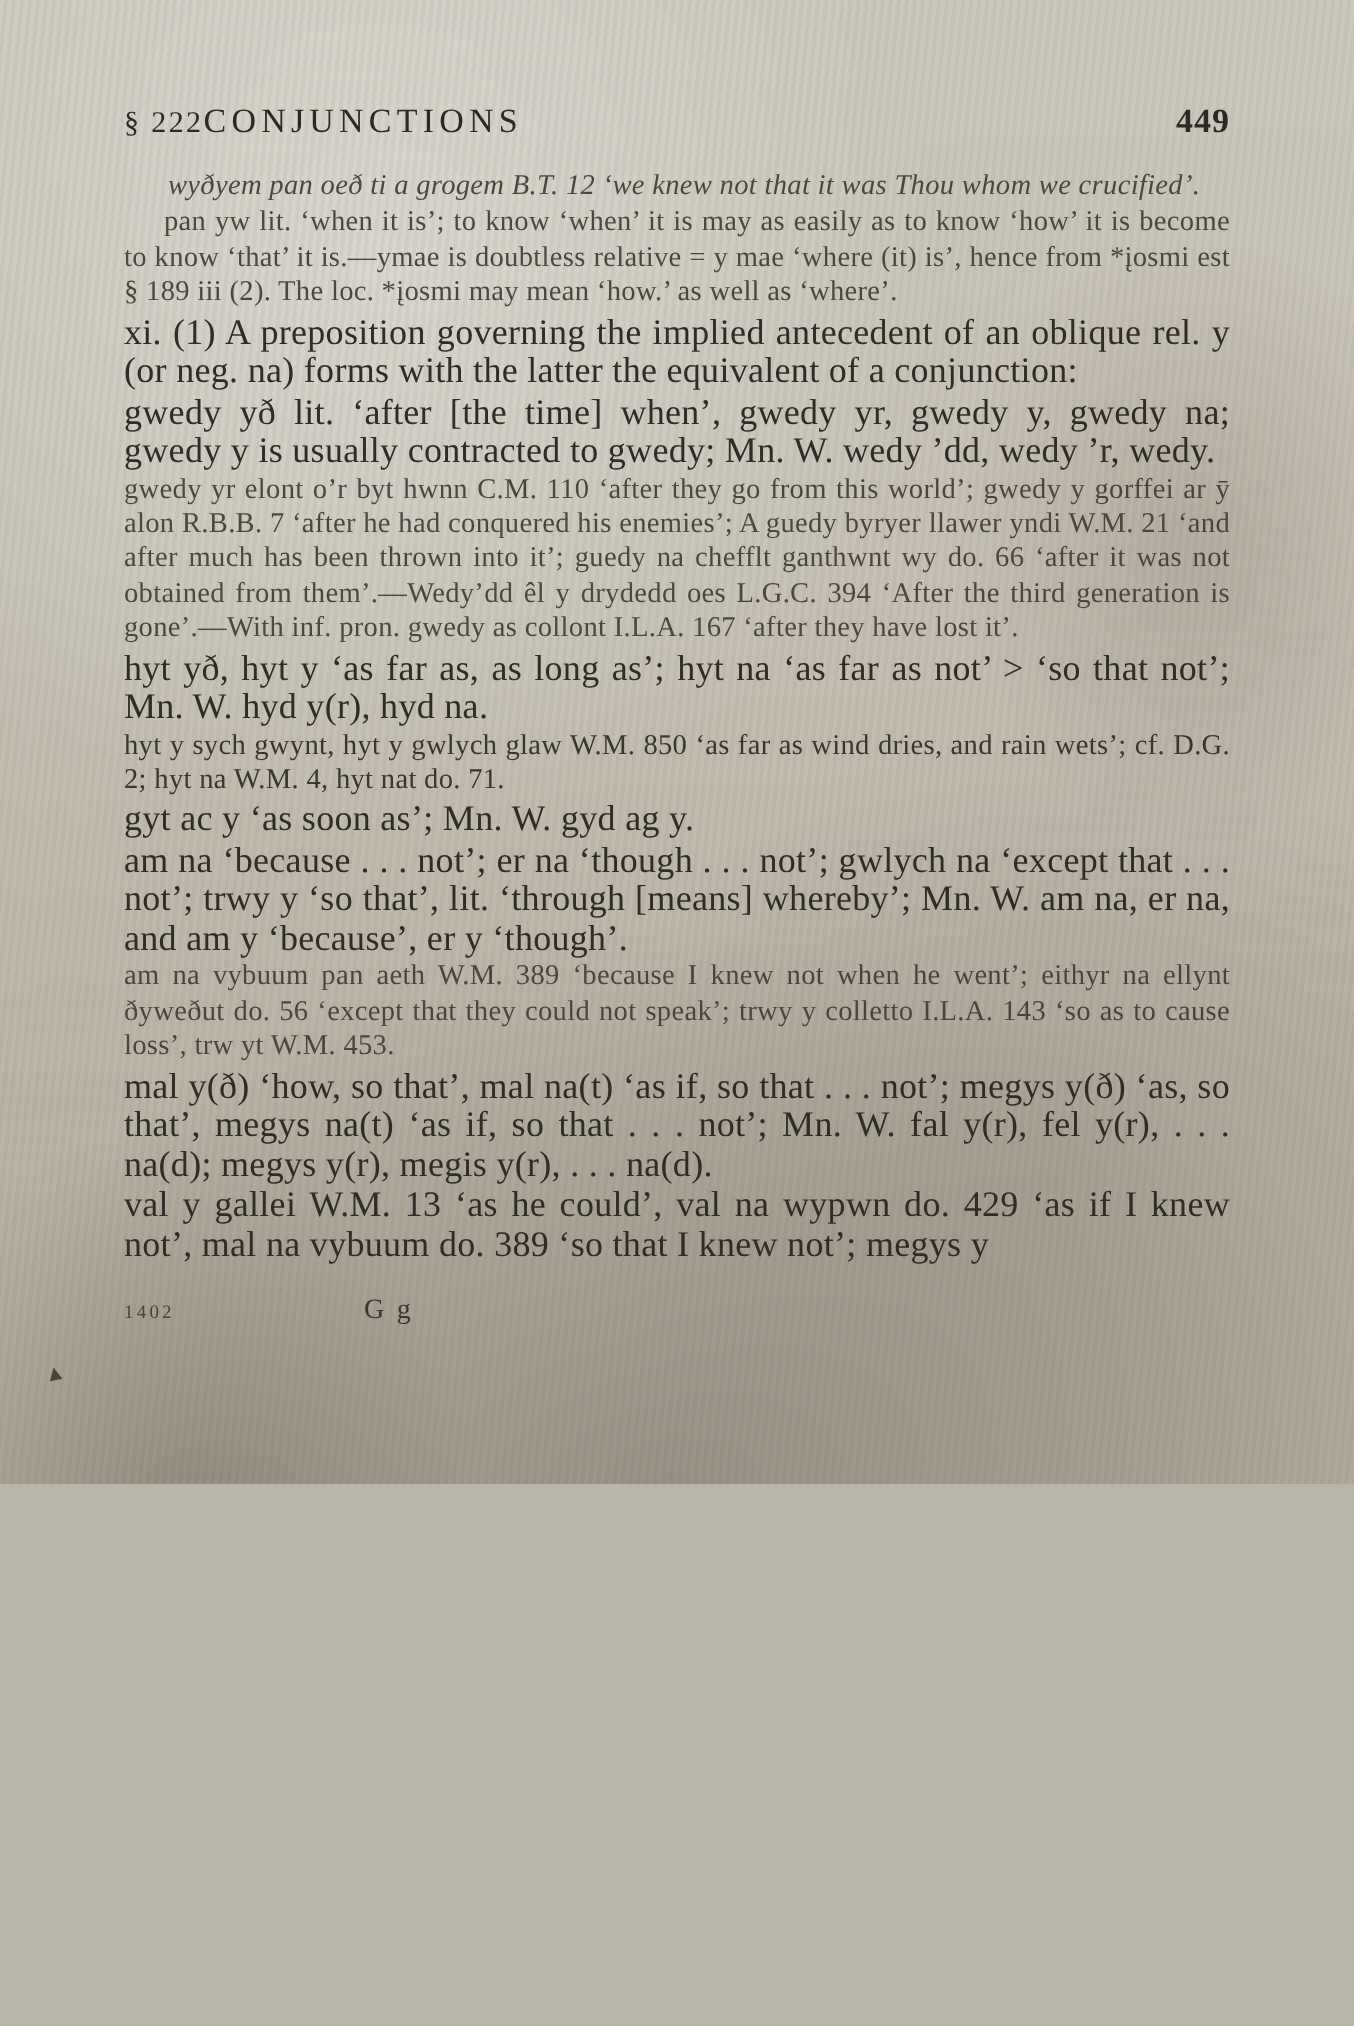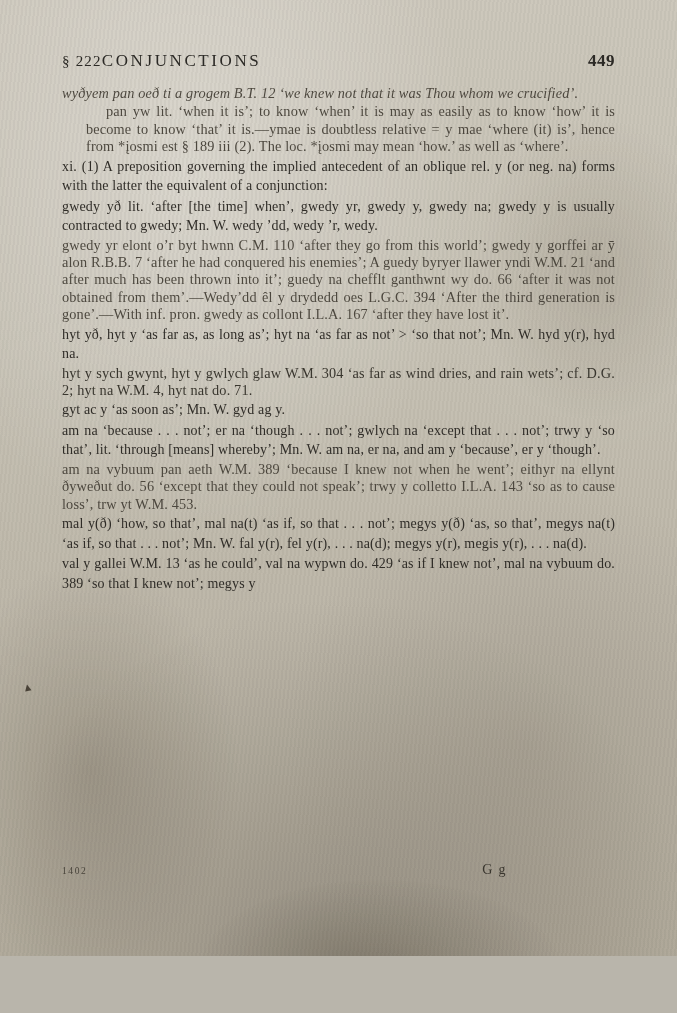--- a/index.html
+++ b/index.html
@@ -3,21 +3,21 @@
 <meta charset="utf-8">
 <style>
   html, body {
     margin: 0;
     padding: 0;
     background: #b9b5ab;
   }
   #page {
     position: relative;
     width: 677px;
-    height: 956px;
+    height: 742px;
     overflow: hidden;
     background:
       radial-gradient(ellipse 60% 55% at 28% 18%, rgba(255,255,255,0.30), rgba(255,255,255,0) 70%),
       radial-gradient(ellipse 50% 40% at 78% 78%, rgba(120,112,100,0.22), rgba(120,112,100,0) 72%),
       radial-gradient(ellipse 70% 50% at 50% 100%, rgba(90,84,74,0.30), rgba(90,84,74,0) 75%),
       linear-gradient(178deg, #cdc8bc 0%, #c6c1b4 38%, #bdb7a9 64%, #b2ab9c 100%);
     font-family: "Liberation Serif", serif;
     color: #2c2a26;
   }
   #page::after {
@@ -66,49 +66,49 @@
   .para {
     margin: 0 0 0 0;
     font-size: 14.3px;
     line-height: 17.4px;
     text-align: justify;
     text-justify: inter-word;
     letter-spacing: 0.15px;
     color: #302d28;
   }
   .para + .para { margin-top: 1px; }
-  .indent { text-indent: 20px; margin-left: 24px; }
+  .indent { text-indent: 20px; }
   .gap-md { margin-top: 12px; }
   .gap-lg { margin-top: 15px; }
-  .it { font-style: italic; }
+  .it { font-style: italic; margin-left: 22px; }
   .blockpara {
-    font-size: 14px;
+    font-size: 18px;
     line-height: 19.5px;
   }
   
   .fade1 { color: #3a372f; }
   .fade2 { color: #443f36; opacity: 0.93; }
   
   .footer {
     position: absolute;
     left: 62px;
-    right: 60px;
+    right: 70px;
     bottom: 78px;
     display: flex;
     align-items: baseline;
   }
   .footer .sig {
     font-size: 9.5px;
     letter-spacing: 1.6px;
     color: #4a453c;
     width: 120px;
   }
   .footer .catch {
     flex: 1;
-    text-align: right;
+    text-align: left;
     font-size: 14px;
     letter-spacing: 1.4px;
     color: #3b372f;
     padding-right: 110px;
   }
   
   .margin-mark {
     position: absolute;
     left: 22px;
     top: 681px;
@@ -154,21 +154,21 @@
     <p class="para indent fade2">pan yw lit. ‘when it is’; to know ‘when’ it is may as easily as to know ‘how’ it is become to know ‘that’ it is.—ymae is doubtless relative = y mae ‘where (it) is’, hence from *įosmi est § 189 iii (2). The loc. *įosmi may mean ‘how.’ as well as ‘where’.</p>
 
     <p class="para blockpara gap-lg">xi. (1) A preposition governing the implied antecedent of an oblique rel. y (or neg. na) forms with the latter the equivalent of a conjunction:</p>
 
     <p class="para blockpara gap-md">gwedy yð lit. ‘after [the time] when’, gwedy yr, gwedy y, gwedy na; gwedy y is usually contracted to gwedy; Mn. W. wedy ’dd, wedy ’r, wedy.</p>
 
     <p class="para gap-md fade2">gwedy yr elont o’r byt hwnn C.M. 110 ‘after they go from this world’; gwedy y gorffei ar ȳ alon R.B.B. 7 ‘after he had conquered his enemies’; A guedy byryer llawer yndi W.M. 21 ‘and after much has been thrown into it’; guedy na chefflt ganthwnt wy do. 66 ‘after it was not obtained from them’.—Wedy’dd êl y drydedd oes L.G.C. 394 ‘After the third generation is gone’.—With inf. pron. gwedy as collont I.L.A. 167 ‘after they have lost it’.</p>
 
     <p class="para blockpara gap-md">hyt yð, hyt y ‘as far as, as long as’; hyt na ‘as far as not’ &gt; ‘so that not’; Mn. W. hyd y(r), hyd na.</p>
 
-    <p class="para gap-md fade1">hyt y sych gwynt, hyt y gwlych glaw W.M. 304 ‘as far as wind dries, and rain wets’; cf. D.G. 2; hyt na W.M. 4, hyt nat do. 71.</p>
+    <p class="para gap-md fade1">hyt y sych gwynt, hyt y gwlych glaw W.M. 850 ‘as far as wind dries, and rain wets’; cf. D.G. 2; hyt na W.M. 4, hyt nat do. 71.</p>
 
     <p class="para blockpara gap-md">gyt ac y ‘as soon as’; Mn. W. gyd ag y.</p>
 
 
     <p class="para blockpara gap-md">am na ‘because . . . not’; er na ‘though . . . not’; gwlych na ‘except that . . . not’; trwy y ‘so that’, lit. ‘through [means] whereby’; Mn. W. am na, er na, and am y ‘because’, er y ‘though’.</p>
 
     <p class="para gap-md fade2">am na vybuum pan aeth W.M. 389 ‘because I knew not when he went’; eithyr na ellynt ðyweðut do. 56 ‘except that they could not speak’; trwy y colletto I.L.A. 143 ‘so as to cause loss’, trw yt W.M. 453.</p>
 
     <p class="para blockpara gap-md">mal y(ð) ‘how, so that’, mal na(t) ‘as if, so that . . . not’; megys y(ð) ‘as, so that’, megys na(t) ‘as if, so that . . . not’; Mn. W. fal y(r), fel y(r), . . . na(d); megys y(r), megis y(r), . . . na(d).</p>
 

